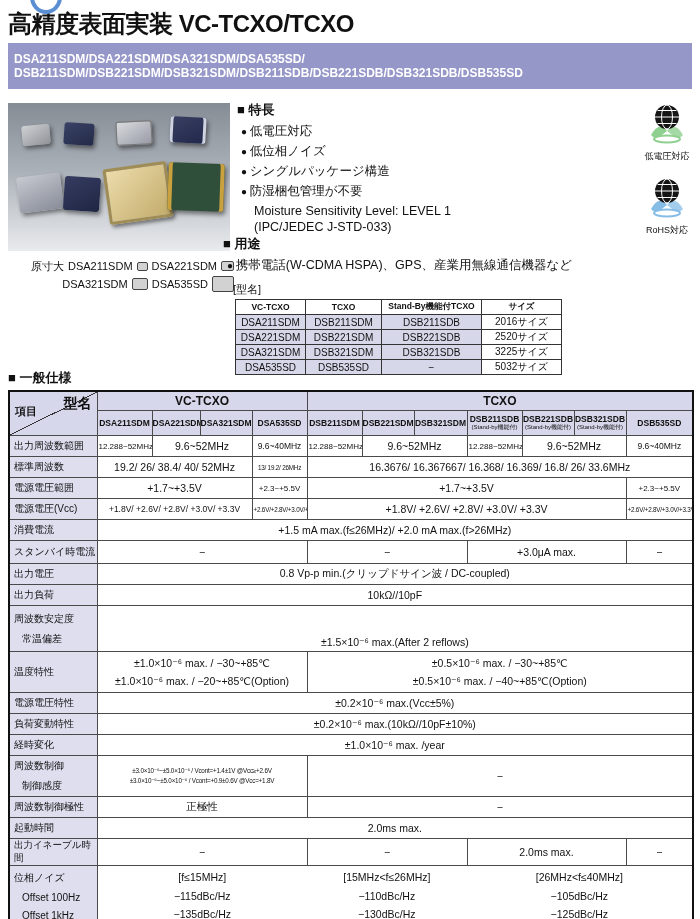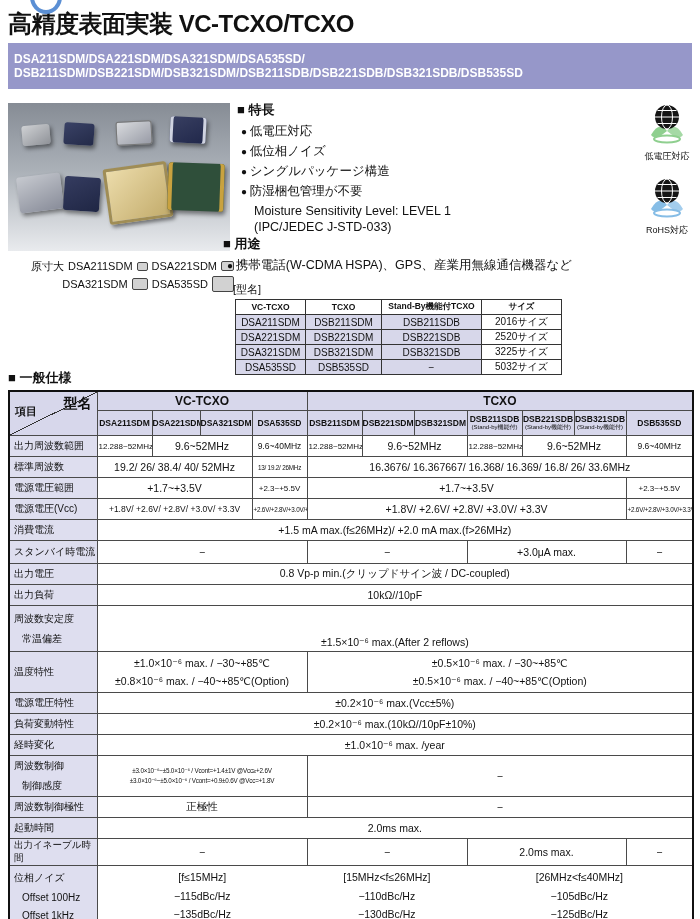--- a/index.html
+++ b/index.html
@@ -302,21 +302,21 @@
       <td class="lbl lbl2">
         <div>周波数安定度</div>
         <div class="ind">常温偏差</div>
       </td>
       <td colspan="11" class="vbot">±1.5×10⁻⁶ max.(After 2 reflows)</td>
     </tr>
     <tr class="r40">
       <td class="lbl">温度特性</td>
       <td colspan="4" class="cell2">
         <div>±1.0×10⁻⁶ max. / −30~+85℃</div>
-        <div>±0.8×10⁻⁶ max. / −40~+85℃(Option)</div>
+        <div>±1.0×10⁻⁶ max. / −20~+85℃(Option)</div>
       </td>
       <td colspan="7" class="cell2">
         <div>±0.5×10⁻⁶ max. / −30~+85℃</div>
         <div>±0.5×10⁻⁶ max. / −40~+85℃(Option)</div>
       </td>
     </tr>
     <tr class="r20">
       <td class="lbl">電源電圧特性</td>
       <td colspan="11">±0.2×10⁻⁶ max.(Vcc±5%)</td>
     </tr>

